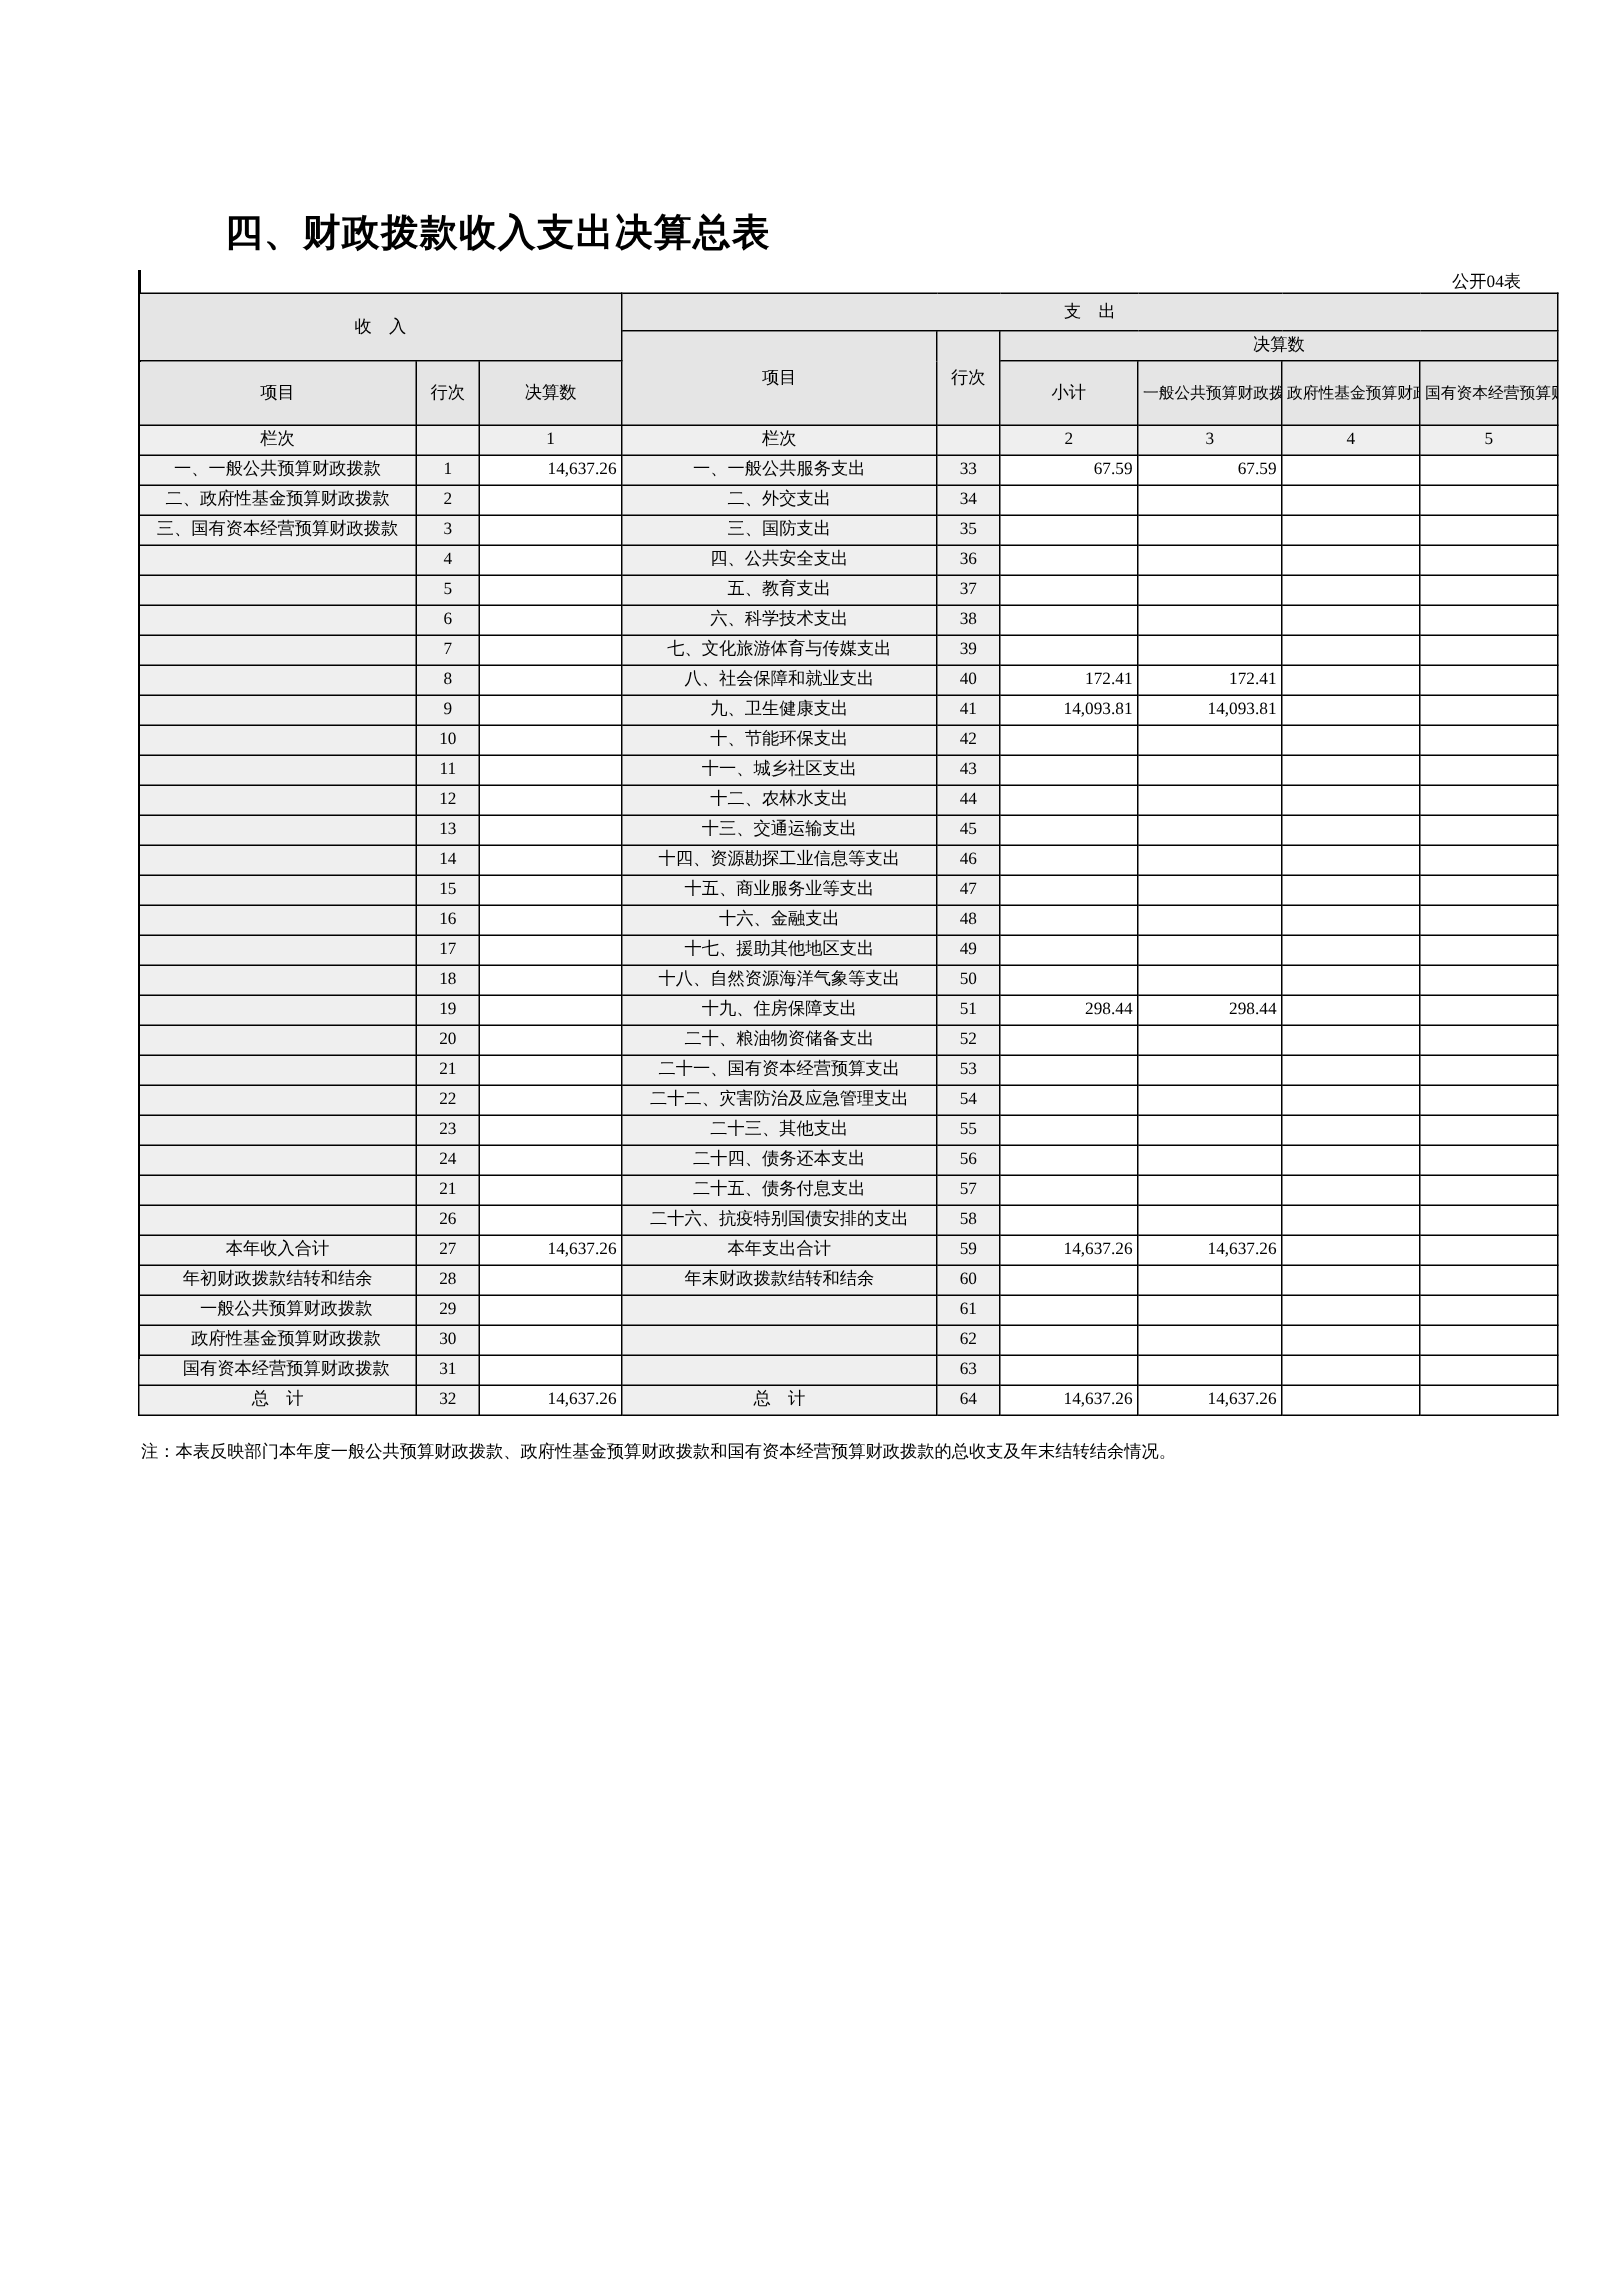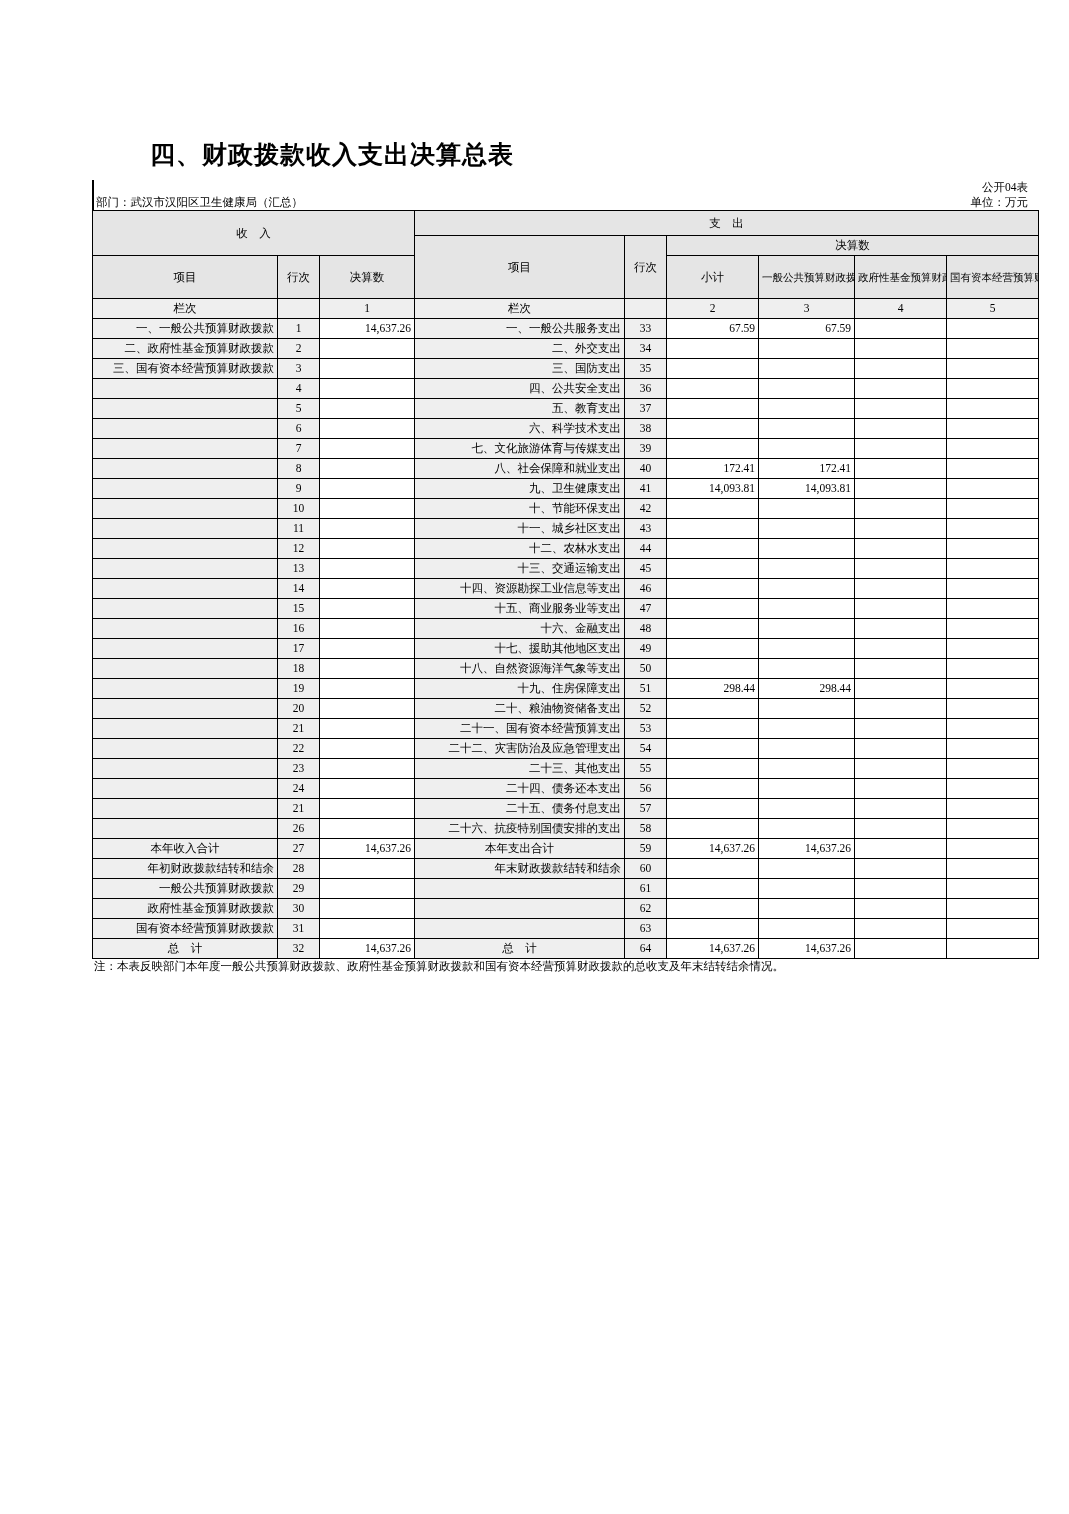--- a/index.html
+++ b/index.html
@@ -17,45 +17,45 @@
   }
   .sheet{
     position:absolute;left:92px;top:180px;width:940px;
   }
   .sheet-title{
     text-align:center;font-size:14.5px;font-weight:bold;
     font-family:"Liberation Sans", sans-serif;
     margin:0 0 4px 0;padding-top:4px;
   }
   .meta-row{position:relative;height:15px;font-size:11px;}
-  .meta-right{position:absolute;right:4px;top:0;font-size:11.5px;}
+  .meta-right{position:absolute;right:18px;top:0;font-size:11.5px;}
   .meta-left{position:absolute;left:4px;top:0;font-size:11.5px;}
   table.main{
     border-collapse:collapse;width:940px;table-layout:fixed;
     font-size:11.5px;
   }
   table.main td,table.main th{
     border:1px solid #000;
     padding:1px 3px;
     height:17px;
     line-height:15px;
     font-weight:normal;
     overflow:hidden;
     white-space:nowrap;
   }
   .ctr{text-align:center;}
   .rgt{text-align:right;padding-right:5px;}
-  .lft{text-align:right;padding-left:4px;}
+  .lft{text-align:center;padding-left:4px;}
   .bold{font-weight:bold;}
   .shade{background:#efefef;}
   .hdr{background:#e5e5e5;}
   .small{font-size:10.5px;}
   .wrap{white-space:normal;line-height:13px;}
   .note{
-    font-size:11.5px;margin-top:0;padding-left:2px;
+    font-size:11.5px;margin-top:16px;padding-left:2px;
   }
   .leftbar{
     position:absolute;left:92px;top:180px;width:2px;height:726px;background:#000;
   }
   col.c-inc-item{width:185px;}
   col.c-inc-row{width:42px;}
   col.c-inc-val{width:95px;}
   col.c-exp-item{width:210px;}
   col.c-exp-row{width:42px;}
   col.c-exp-sub{width:92px;}
@@ -69,24 +69,20 @@
 <div class="page">
 
   <div class="doc-title">四、财政拨款收入支出决算总表</div>
 
   <div class="leftbar"></div>
 
   <div class="sheet">
 
     <div class="meta-row">
       <span class="meta-right">公开04表</span>
-    </div>
-    <div class="meta-row">
-      <span class="meta-left">部门：武汉市汉阳区卫生健康局（汇总）</span>
-      <span class="meta-right">单位：万元</span>
     </div>
 
     <table class="main">
       <colgroup>
         <col class="c-inc-item">
           <col class="c-inc-row">
           <col class="c-inc-val">
         <col class="c-exp-item">
           <col class="c-exp-row">
           <col class="c-exp-sub">

